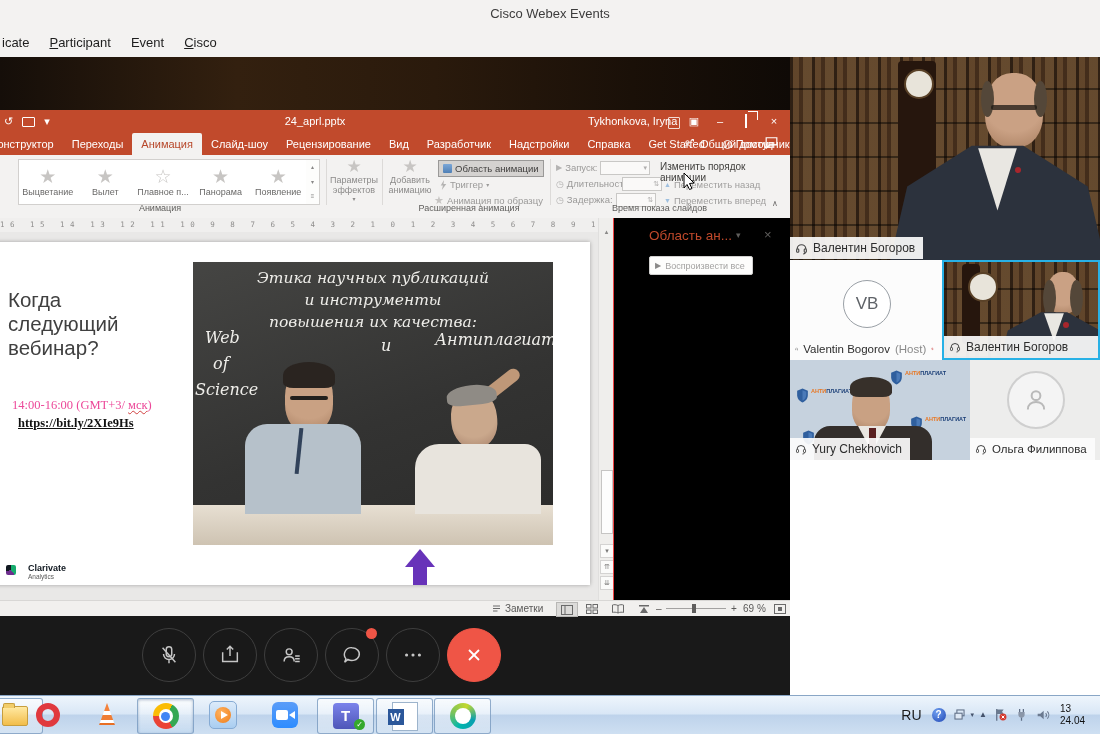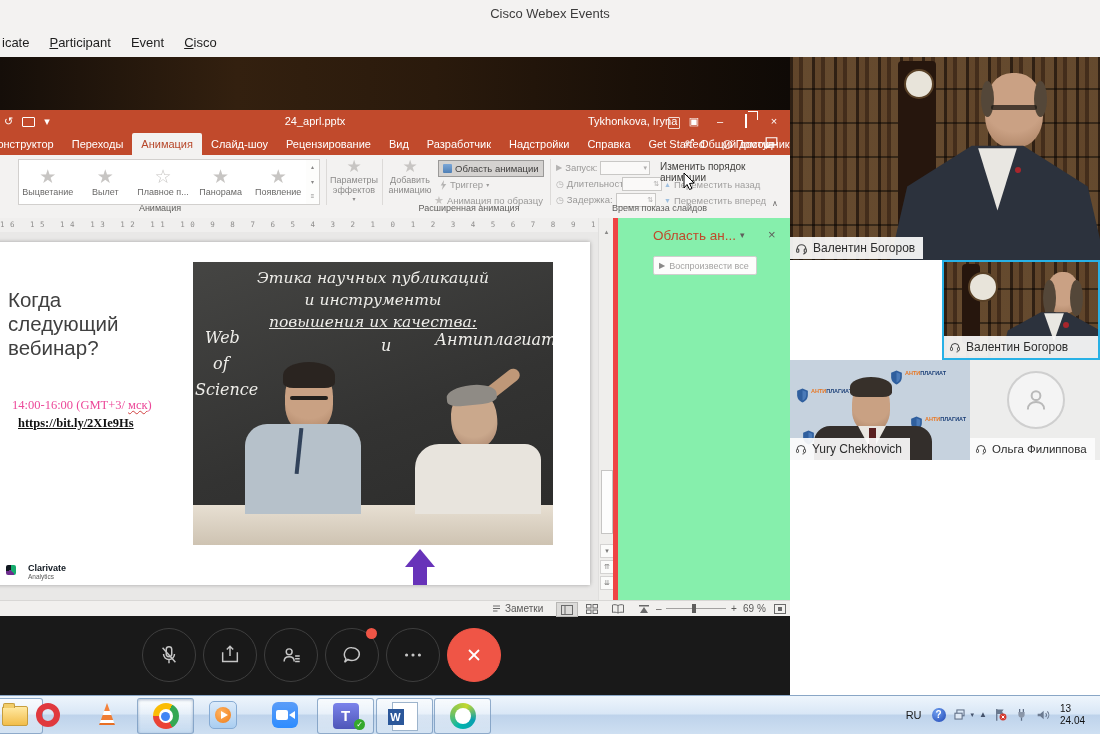--- a/index.html
+++ b/index.html
@@ -93,21 +93,21 @@
   .purple-arrow-tri{left:405px;top:549px;width:0;height:0;border-left:15px solid transparent;border-right:15px solid transparent;border-bottom:18px solid #6733b9;}
   .purple-arrow-stem{left:413px;top:566px;width:14px;height:19px;background:#6733b9;}
   .clarivate{left:6px;top:563px;display:flex;gap:12px;align-items:flex-start;}
   .clar-ic{width:10px;height:10px;border-radius:2px;background:conic-gradient(#16ab6d 0 40%,#6e2f8e 40% 70%,#101820 70%);margin-top:2px;}
   .clar-name{font-size:9px;font-weight:bold;color:#101820;line-height:10px;}
   .clar-sub{font-size:6.5px;color:#5a5a5a;line-height:7px;}
   
   .vstrip{left:598px;top:218px;width:15px;height:382px;background:#efeeec;border-left:1px solid #e0dfde;font-size:7px;color:#8a8988;text-align:center;}
   .vthumb{left:2px;top:252px;width:10px;height:62px;background:#fdfdfd;border:1px solid #c6c5c4;}
   .vbtn{left:1px;width:12px;height:12px;background:#fbfbfa;border:1px solid #d4d3d2;line-height:12px;font-size:7px;color:#7a7978;}
-  .pane{left:613px;top:218px;width:177px;height:382px;background:#86efac;border-left:5px solid #ef4444;}
+  .pane{left:613px;top:218px;width:177px;height:382px;background:#000000;border-left:1px solid #ef4444;}
   .pane-title{left:35px;top:10px;font-size:13.5px;color:#c0492b;}
   .pane-caret{left:122px;top:12px;font-size:9px;color:#5f5e5c;}
   .pane-close{left:150px;top:9px;font-size:13px;color:#5f5e5c;}
   .pane-play{left:35px;top:38px;width:92px;height:17px;background:#fdfdfc;border:1px solid #d0cfce;border-radius:2px;
     display:flex;align-items:center;gap:4px;padding:0 5px;font-size:9px;color:#a3a2a1;}
   
   .sbar{left:0;top:600px;width:790px;height:15px;background:#f1f0ee;border-top:1px solid #d8d7d5;font-size:10px;color:#5a5958;}
   .sb-notes{left:492px;top:0;height:15px;display:flex;align-items:center;gap:4px;}
   .sb-ic{top:1px;width:20px;height:13px;display:flex;align-items:center;justify-content:center;}
   .sb-ic.pressed{background:#dcdbd9;border:1px solid #b8b7b5;}
@@ -186,21 +186,21 @@
   .teams-ic::before{content:"T";position:absolute;left:0;top:0;width:26px;height:26px;color:#fff;font-weight:bold;font-size:15px;text-align:center;line-height:26px;}
   .teams-check{position:absolute;right:8px;bottom:3px;width:11px;height:11px;border-radius:50%;background:#35a82c;color:#fff;font-size:8px;line-height:11px;text-align:center;}
   .word-ic{position:relative;width:24px;height:27px;background:#fff;border:1px solid #9db4cc;}
   .word-ic::before{content:"W";position:absolute;left:-5px;top:6px;width:16px;height:16px;background:#2b579a;color:#fff;font-size:11px;font-weight:bold;text-align:center;line-height:16px;}
   .webex-ic{position:relative;width:26px;height:26px;border-radius:50%;
     background:conic-gradient(from 200deg,#00b5ad,#7cc35a,#c3d82e,#0a9fb0,#00b5ad);}
   .webex-ic::before{content:"";position:absolute;left:5px;top:5px;width:16px;height:16px;border-radius:50%;background:#fff;}
   .folder-ic{position:relative;width:24px;height:18px;background:linear-gradient(#ffe9a2,#f2bd4a);border:1px solid #c79e3e;border-radius:2px;}
   .folder-ic::before{content:"";position:absolute;left:0;top:-4px;width:10px;height:4px;background:#f2cd6a;border:1px solid #c79e3e;border-bottom:none;border-radius:2px 2px 0 0;}
   .tray{position:absolute;right:0;top:695px;height:39px;display:flex;align-items:center;}
-  .tray-ru{font-size:11px;color:#1b1b1b;padding:0 6px;}
+  .tray-ru{font-size:14px;color:#1b1b1b;padding:0 6px;}
   .tray-help{width:14px;height:14px;border-radius:50%;background:radial-gradient(circle at 35% 30%,#6f9ff0,#1f46b4);color:#fff;font-size:10px;font-weight:bold;text-align:center;line-height:14px;margin:0 4px;}
   .tray-ic{margin:0 3px;display:flex;align-items:center;}
   .tray-caret{font-size:7px;color:#44526b;margin:0 2px;}
   .tray-clock{font-size:10px;color:#101010;line-height:12px;padding-left:6px;width:40px;}
   
   .cursor{z-index:99;}
   svg{display:block;}
 </style>
 </head>
 <body>
@@ -398,21 +398,21 @@
 
   <div class="abs slide-heading">Когда следующий вебинар?</div>
   <div class="abs slide-time">
     <span>14:00-16:00 (GMT+3/ </span><span class="msk">мск</span><span>)</span>
   </div>
   <div class="abs slide-link">https://bit.ly/2XIe9Hs</div>
 
   <div class="abs board">
     <div class="chalk board-title" style="top:6px;">Этика научных публикаций</div>
     <div class="chalk board-title" style="top:28px;">и инструменты</div>
-    <div class="chalk board-title" style="top:50px;text-decoration:underline;">повышения их качества:</div>
+    <div class="chalk board-title" style="top:50px;">повышения их качества:</div>
     <div class="chalk" style="left:12px;top:66px;font-size:16px;">Web</div>
     <div class="chalk" style="left:20px;top:92px;font-size:16px;">of</div>
     <div class="chalk" style="left:2px;top:118px;font-size:16px;">Science</div>
     <div class="chalk" style="left:188px;top:74px;font-size:16px;">и</div>
     <div class="chalk" style="left:242px;top:68px;font-size:16px;">Антиплагиат</div>
     <div class="b-desk"></div>
     <div class="b1-head"></div>
     <div class="b1-body"></div>
     <div class="b2-arm"></div>
     <div class="b2-head"></div>
@@ -545,20 +545,38 @@
   <div class="abs vid-label" style="left:790px;top:237px;">
     <svg width="13" height="13" viewBox="0 0 24 24" fill="none" stroke="#444" stroke-width="2">
       <path d="M4 13a8 8 0 0 1 16 0"></path>
         <rect x="3" y="13" width="4" height="6" rx="1.5"></rect>
         <rect x="17" y="13" width="4" height="6" rx="1.5"></rect>
         <path d="M19 19c0 2-2 3-4 3"></path>
     </svg>
     <span>Валентин Богоров</span>
   </div>
 
+  <div class="abs tile" style="left:790px;top:260px;width:152px;height:100px;background:#fcfcfc;border-right:1px solid #f0f0f0;">
+    <div class="vb-circle">VB</div>
+    <div class="tile-label vid-label" style="width:152px;box-sizing:border-box;font-size:11.5px;">
+      <svg width="12" height="12" viewBox="0 0 24 24" fill="none" stroke="#444" stroke-width="2">
+        <path d="M4 13a8 8 0 0 1 16 0"></path>
+          <rect x="3" y="13" width="4" height="6" rx="1.5"></rect>
+          <rect x="17" y="13" width="4" height="6" rx="1.5"></rect>
+          <path d="M19 19c0 2-2 3-4 3"></path>
+      </svg>
+      <span>Valentin Bogorov</span>
+      <span class="role">(Host)</span>
+      <svg width="10" height="12" viewBox="0 0 24 26" fill="none" stroke="#d03a3a" stroke-width="2.4">
+        <rect x="9" y="2" width="6" height="12" rx="3"></rect>
+          <path d="M5 11a7 7 0 0 0 14 0M12 18v5"></path>
+          <line x1="4" y1="3" x2="20" y2="21"></line>
+      </svg>
+    </div>
+  </div>
 
   <div class="abs tile scene sel-border" style="left:942px;top:260px;width:158px;height:100px;">
     <div class="mv-clock" style="left:18px;top:2px;width:18px;height:80px;"></div>
     <div class="mv-head" style="left:103px;top:10px;width:32px;height:42px;"></div>
     <div class="mv-body" style="left:55px;top:48px;width:110px;height:54px;"></div>
     <div class="tile-label vid-label" style="width:156px;box-sizing:border-box;">
       <svg width="12" height="12" viewBox="0 0 24 24" fill="none" stroke="#444" stroke-width="2">
         <path d="M4 13a8 8 0 0 1 16 0"></path>
           <rect x="3" y="13" width="4" height="6" rx="1.5"></rect>
           <rect x="17" y="13" width="4" height="6" rx="1.5"></rect>

